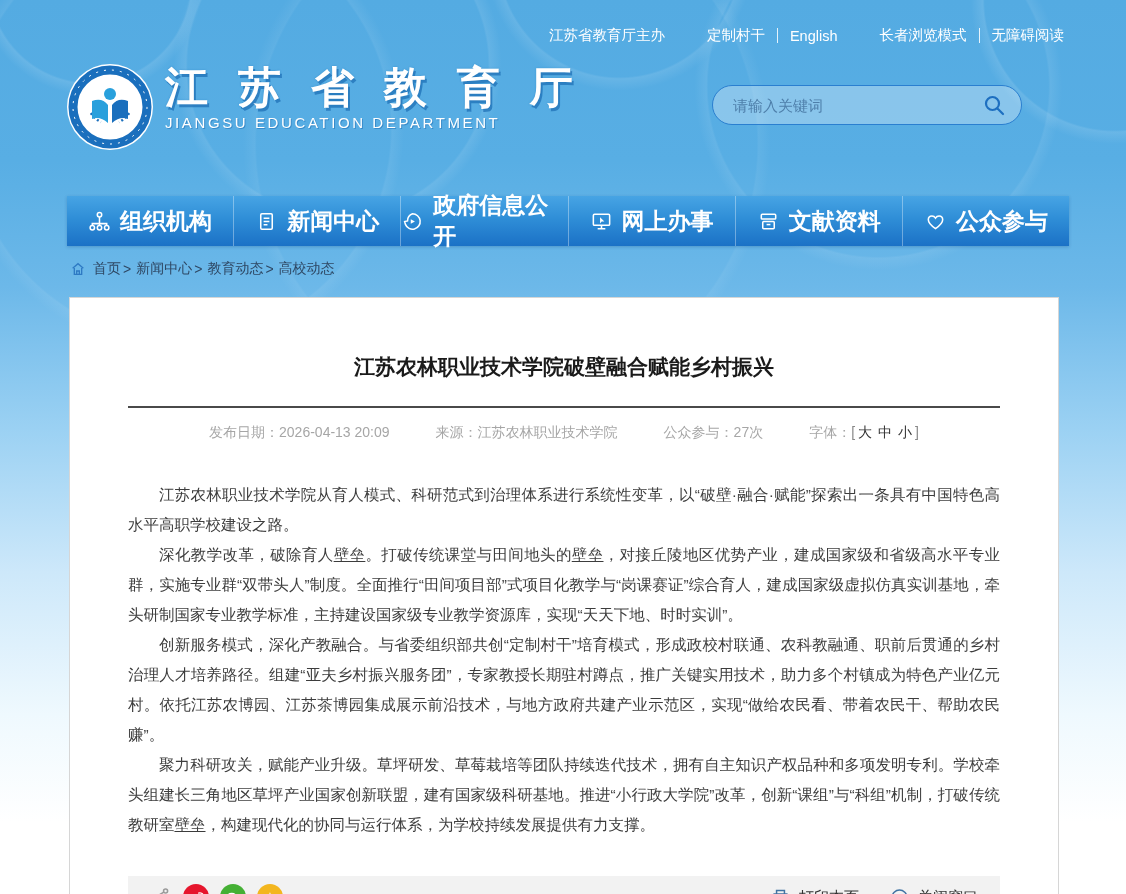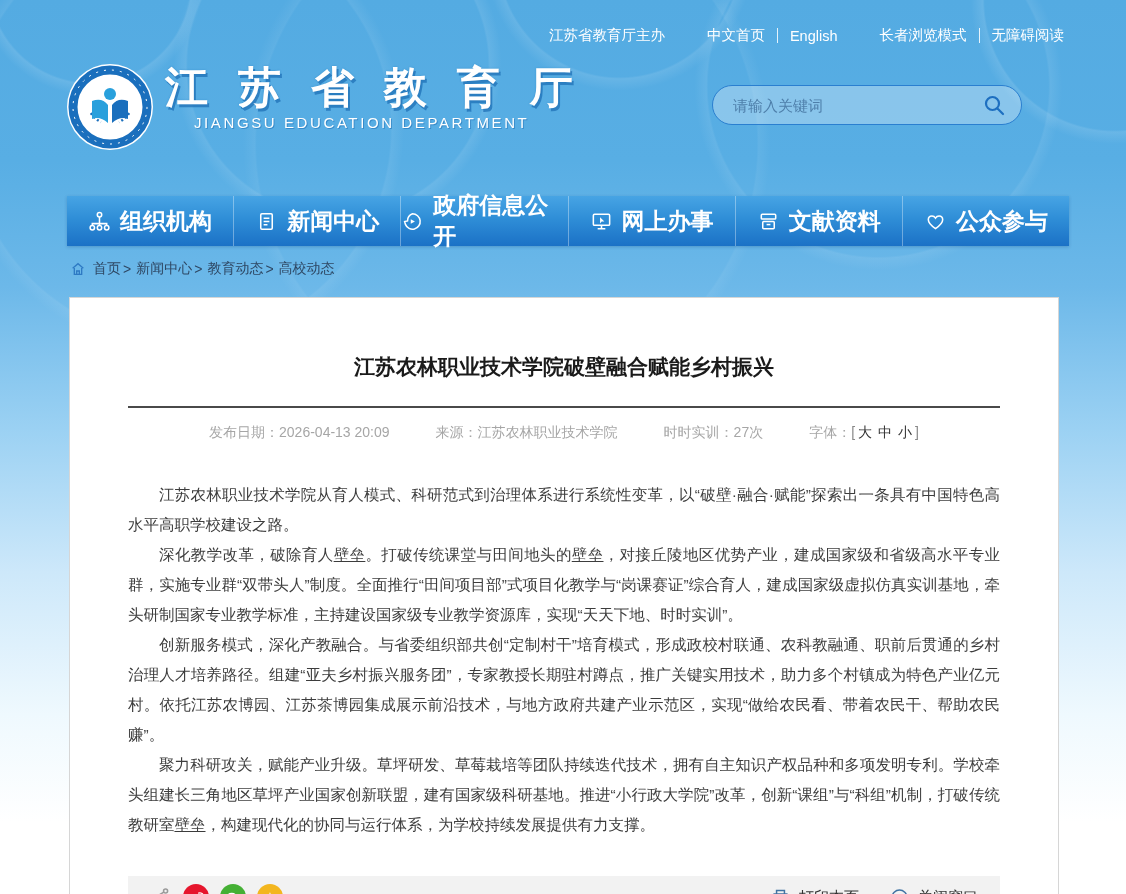--- a/index.html
+++ b/index.html
@@ -25,21 +25,21 @@
   .topbar a{ color:#fff; text-decoration:none; cursor:pointer; }
   .tb-gap{ margin-left:42px; }
   .tb-sep{ width:1px; height:15px; background:rgba(255,255,255,.85); margin:0 12px; }
   
   .logo{ position:absolute; left:66px; top:63px; width:88px; height:88px; z-index:3; }
   .brand{ position:absolute; left:165px; top:64px; z-index:3; }
   .brand h1{
     color:#fff; font-size:43px; font-weight:bold; letter-spacing:9px; line-height:1.1; white-space:nowrap;
     text-shadow:2px 3px 0 rgba(23,104,176,.65), 0 0 2px rgba(23,104,176,.4);
   }
-  .brand .en{ color:#fff; font-size:15px; letter-spacing:2.6px; margin-top:3px; text-shadow:1px 1px 0 rgba(23,104,176,.5); white-space:nowrap;margin-left:29px; }
+  .brand .en{ color:#fff; font-size:15px; letter-spacing:2.6px; margin-top:3px; text-shadow:1px 1px 0 rgba(23,104,176,.5); white-space:nowrap; }
   .searchbox{
     position:absolute; left:712px; top:85px; width:310px; height:40px; z-index:3;
     border:1px solid #2a7fd0; border-radius:21px; background:rgba(255,255,255,.30);
     display:flex; align-items:center; padding:0 14px 0 20px;
   }
   .searchbox input{
     flex:1; border:none; outline:none; background:transparent; font-size:15px; color:#1c5d9c;
     font-family:"Liberation Sans","DejaVu Sans",sans-serif;
   }
   .searchbox input::placeholder{ color:#44739f; opacity:.85; }
@@ -89,21 +89,21 @@
   .act{ display:flex; align-items:center; gap:8px; font-size:15px; color:#333; cursor:pointer; }
   .act-ic{ width:21px; height:21px; display:inline-flex; }
 </style>
 </head>
 <body>
 
 <div class="page">
 
   <div class="topbar">
     <a>江苏省教育厅主办</a>
-    <a class="tb-gap">中文首页</a>
+    <a class="tb-gap">定制村干</a>
     <span class="tb-sep"></span>
     <a>English</a>
     <a class="tb-gap">长者浏览模式</a>
     <span class="tb-sep"></span>
     <a>无障碍阅读</a>
   </div>
 
   <div class="logo">
     <svg viewBox="0 0 88 88" width="88" height="88">
       <circle cx="44" cy="44" r="43" fill="#ffffff"></circle>
@@ -211,21 +211,21 @@
     <span class="crumb">高校动态</span>
   </div>
 
   <div class="card">
     <div class="art-title">江苏农林职业技术学院破壁融合赋能乡村振兴</div>
     <div class="art-divider"></div>
 
     <div class="meta">
       <span><span>发布日期：</span><span>2026-04-13 20:09</span></span>
       <span><span>来源：</span><span>江苏农林职业技术学院</span></span>
-      <span><span>时时实训：</span><span>27次</span></span>
+      <span><span>公众参与：</span><span>27次</span></span>
       <span>
         <span>字体：</span><span class="fs-wrap">[</span><span class="fs">大</span><span class="fs">中</span><span class="fs">小</span><span class="fs-wrap">]</span>
       </span>
     </div>
 
     <div class="art-body">
       <p class="body-par">江苏农林职业技术学院从育人模式、科研范式到治理体系进行系统性变革，以“破壁·融合·赋能”探索出一条具有中国特色高水平高职学校建设之路。</p>
       <p class="body-par">深化教学改革，破除育人<u>壁垒</u>。打破传统课堂与田间地头的<u>壁垒</u>，对接丘陵地区优势产业，建成国家级和省级高水平专业群，实施专业群“双带头人”制度。全面推行“田间项目部”式项目化教学与“岗课赛证”综合育人，建成国家级虚拟仿真实训基地，牵头研制国家专业教学标准，主持建设国家级专业教学资源库，实现“天天下地、时时实训”。</p>
       <p class="body-par">创新服务模式，深化产教融合。与省委组织部共创“定制村干”培育模式，形成政校村联通、农科教融通、职前后贯通的乡村治理人才培养路径。组建“亚夫乡村振兴服务团”，专家教授长期驻村蹲点，推广关键实用技术，助力多个村镇成为特色产业亿元村。依托江苏农博园、江苏茶博园集成展示前沿技术，与地方政府共建产业示范区，实现“做给农民看、带着农民干、帮助农民赚”。</p>
       <p class="body-par">聚力科研攻关，赋能产业升级。草坪研发、草莓栽培等团队持续迭代技术，拥有自主知识产权品种和多项发明专利。学校牵头组建长三角地区草坪产业国家创新联盟，建有国家级科研基地。推进“小行政大学院”改革，创新“课组”与“科组”机制，打破传统教研室<u>壁垒</u>，构建现代化的协同与运行体系，为学校持续发展提供有力支撑。</p>

